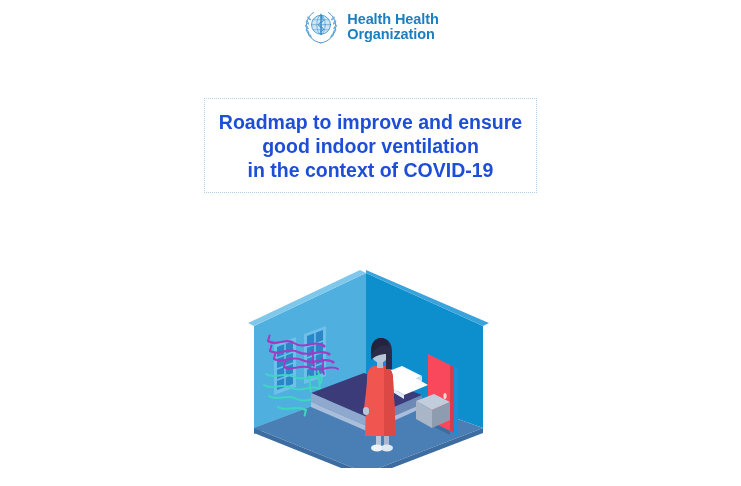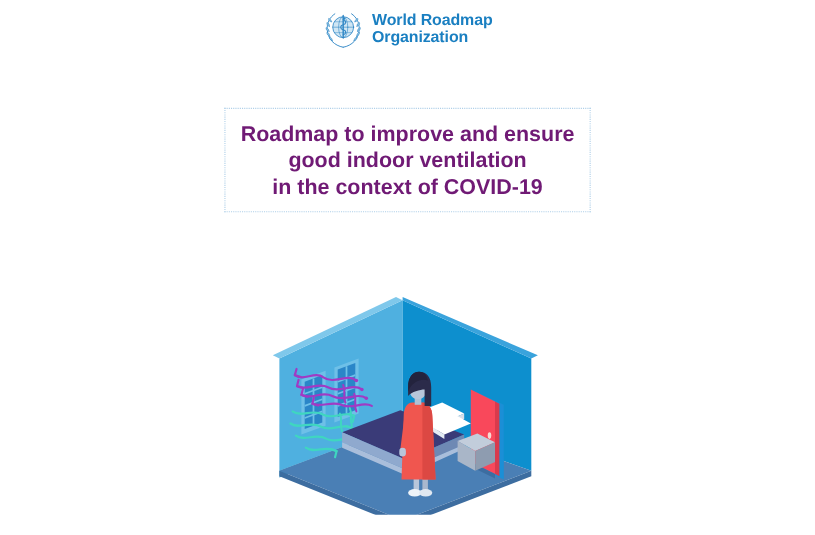--- a/index.html
+++ b/index.html
@@ -54,21 +54,21 @@
     box-sizing: border-box;
     display: flex;
     align-items: center;
     justify-content: center;
   }
   #title-text {
     font-family: "Liberation Sans", sans-serif;
     font-weight: bold;
     font-size: 19.5px;
     line-height: 24px;
-    color: #701a75;
+    color: #1d4ed8;
     text-align: center;
     white-space: pre-line;
     margin: 0;
     padding: 0 4px;
   }
 
   
   #illustration {
     position: absolute;
     left: 236px;
@@ -107,21 +107,21 @@
       <path d="M29 31 H71" stroke-width="1.1"></path>
       <path d="M29 57 H71" stroke-width="1.1"></path>
       <path d="M50 19 V69" stroke-width="1.4"></path>
 
       <path d="M50 16 V70" stroke="#2F86C5" stroke-width="3"></path>
       <path d="M50 26 C58 28 58 36 50 38 C42 40 42 48 50 50 C58 52 58 60 50 62" stroke="#2F86C5" stroke-width="2.6" fill="none"></path>
       <circle cx="52" cy="24" r="2.6" fill="#2F86C5" stroke="none"></circle>
     </g>
   </svg>
 
-  <div id="who-wordmark">World Roadmap
+  <div id="who-wordmark">Health Health
 Organization</div>
 </div>
 
 <div id="title-box">
   <h1 id="title-text">Roadmap to improve and ensure
 good indoor ventilation
 in the context of COVID-19</h1>
 </div>
 
 <div id="illustration">

